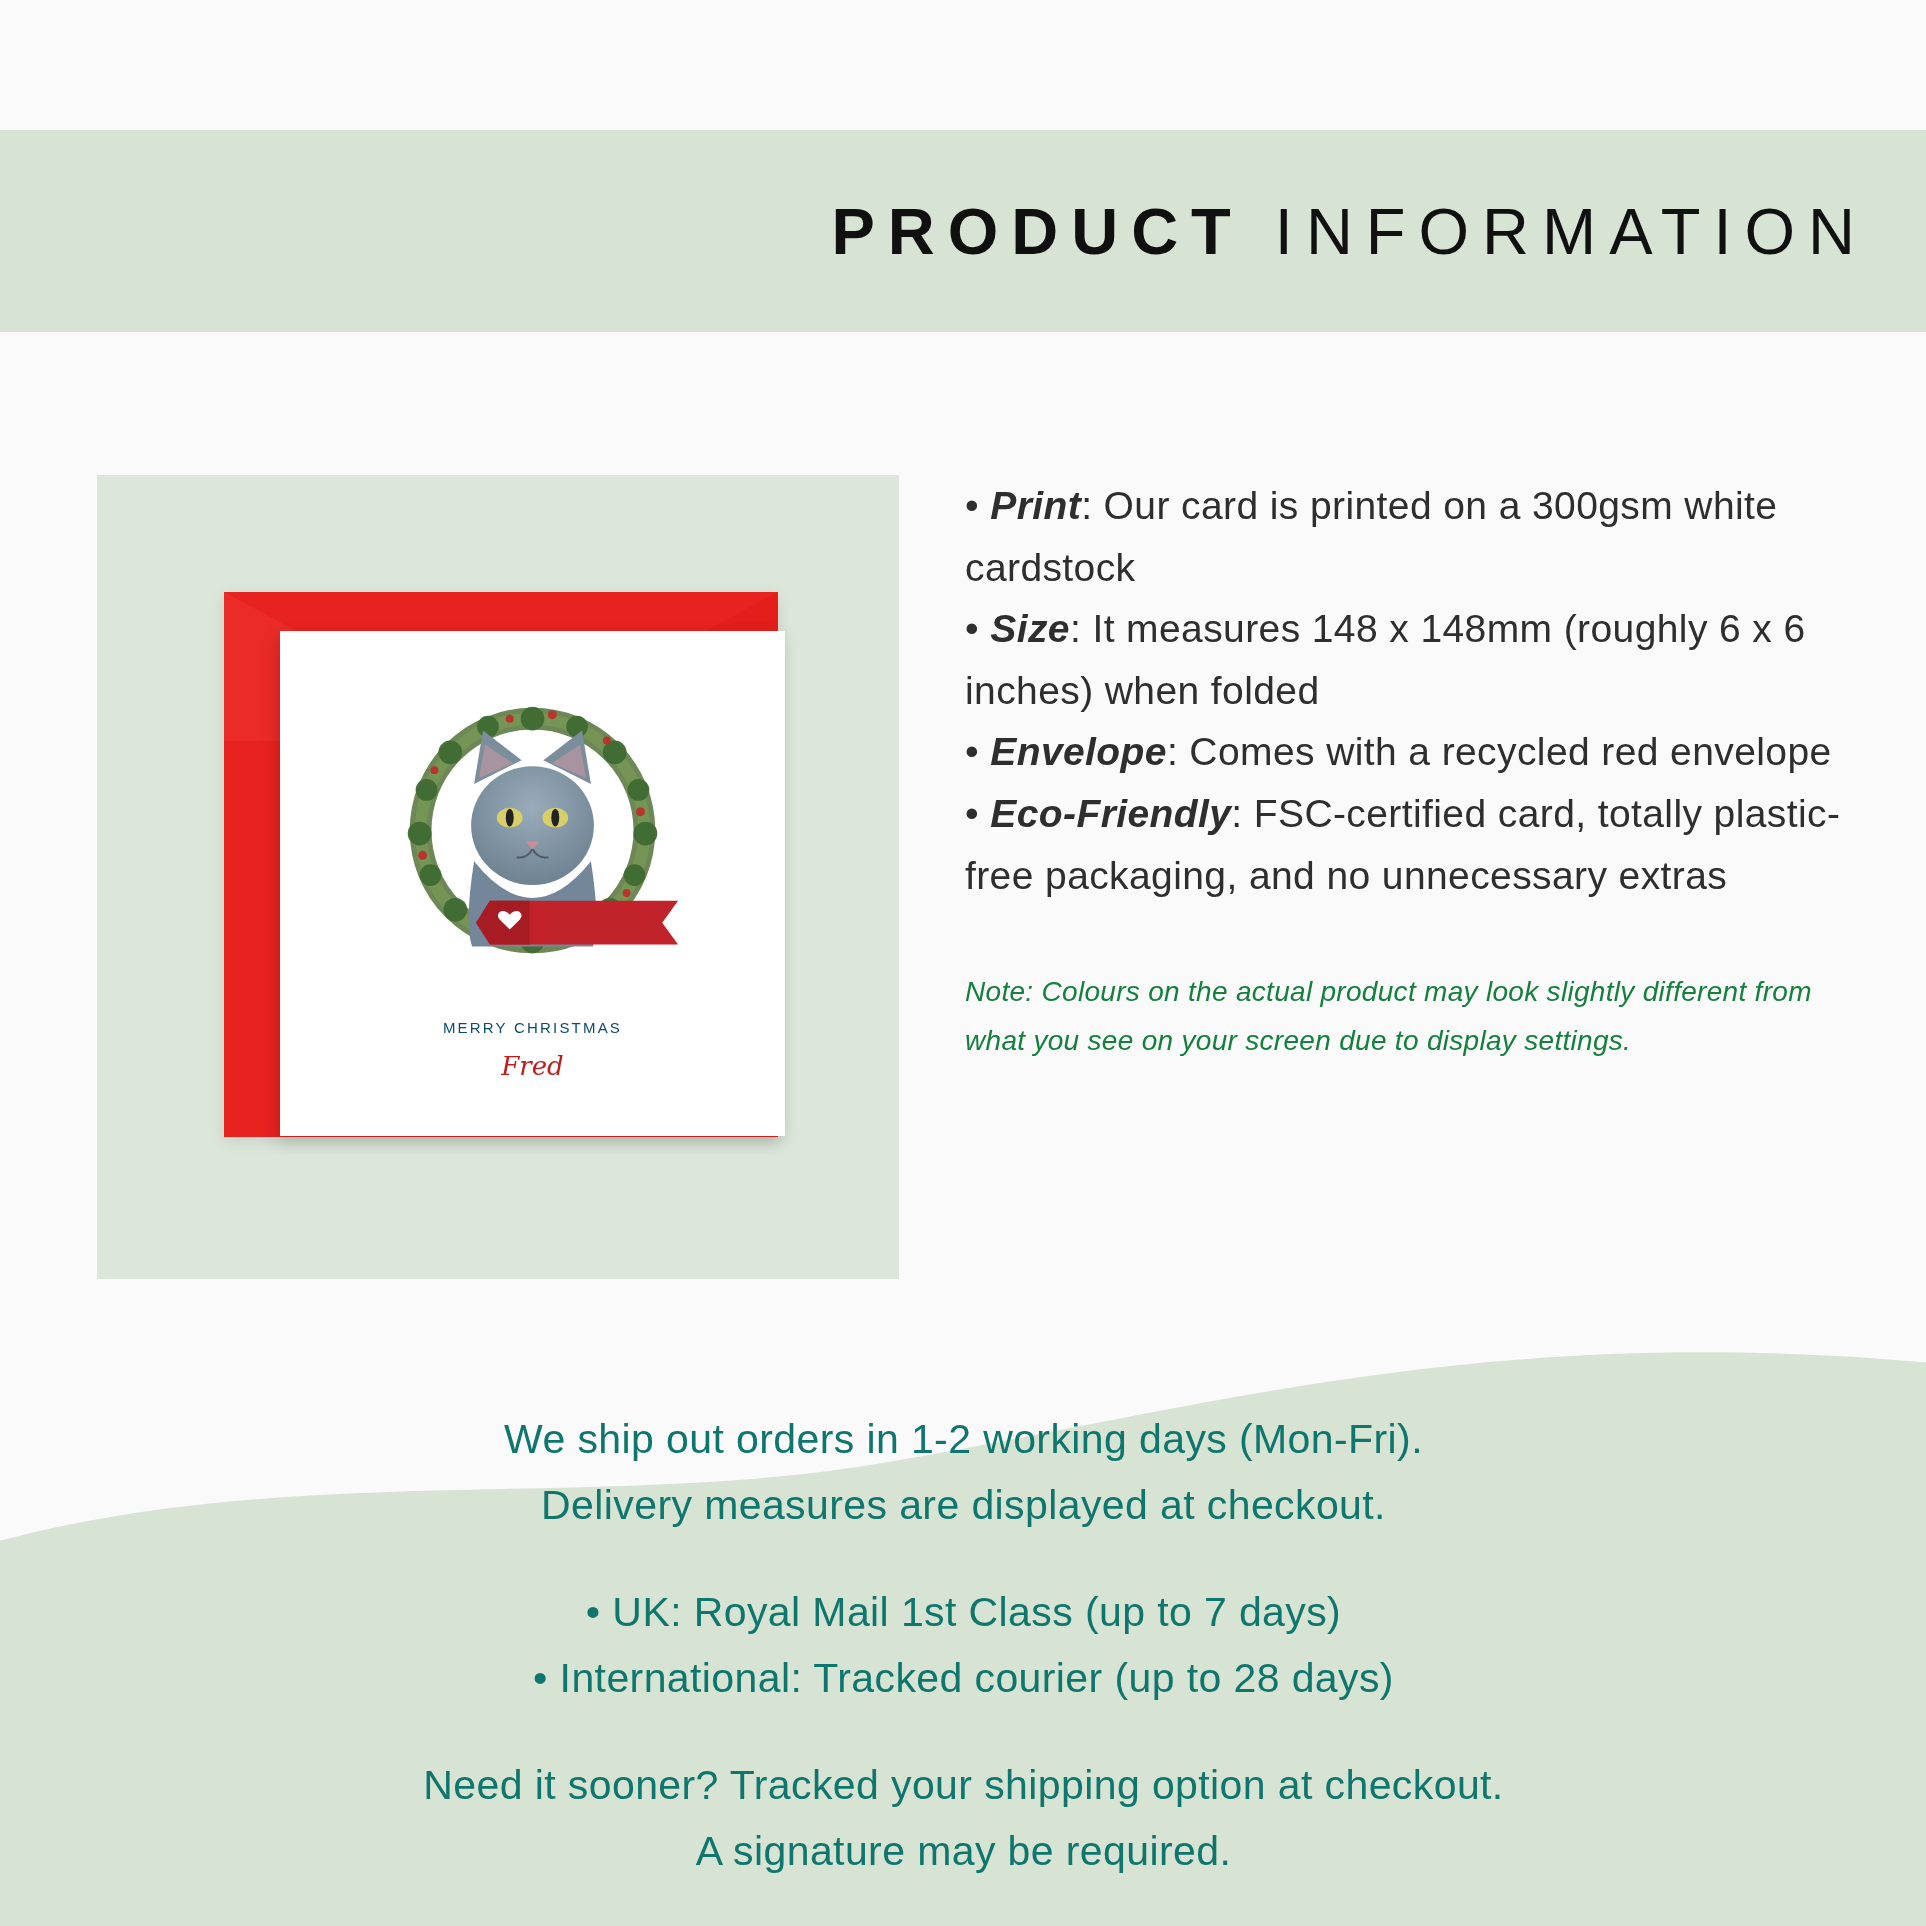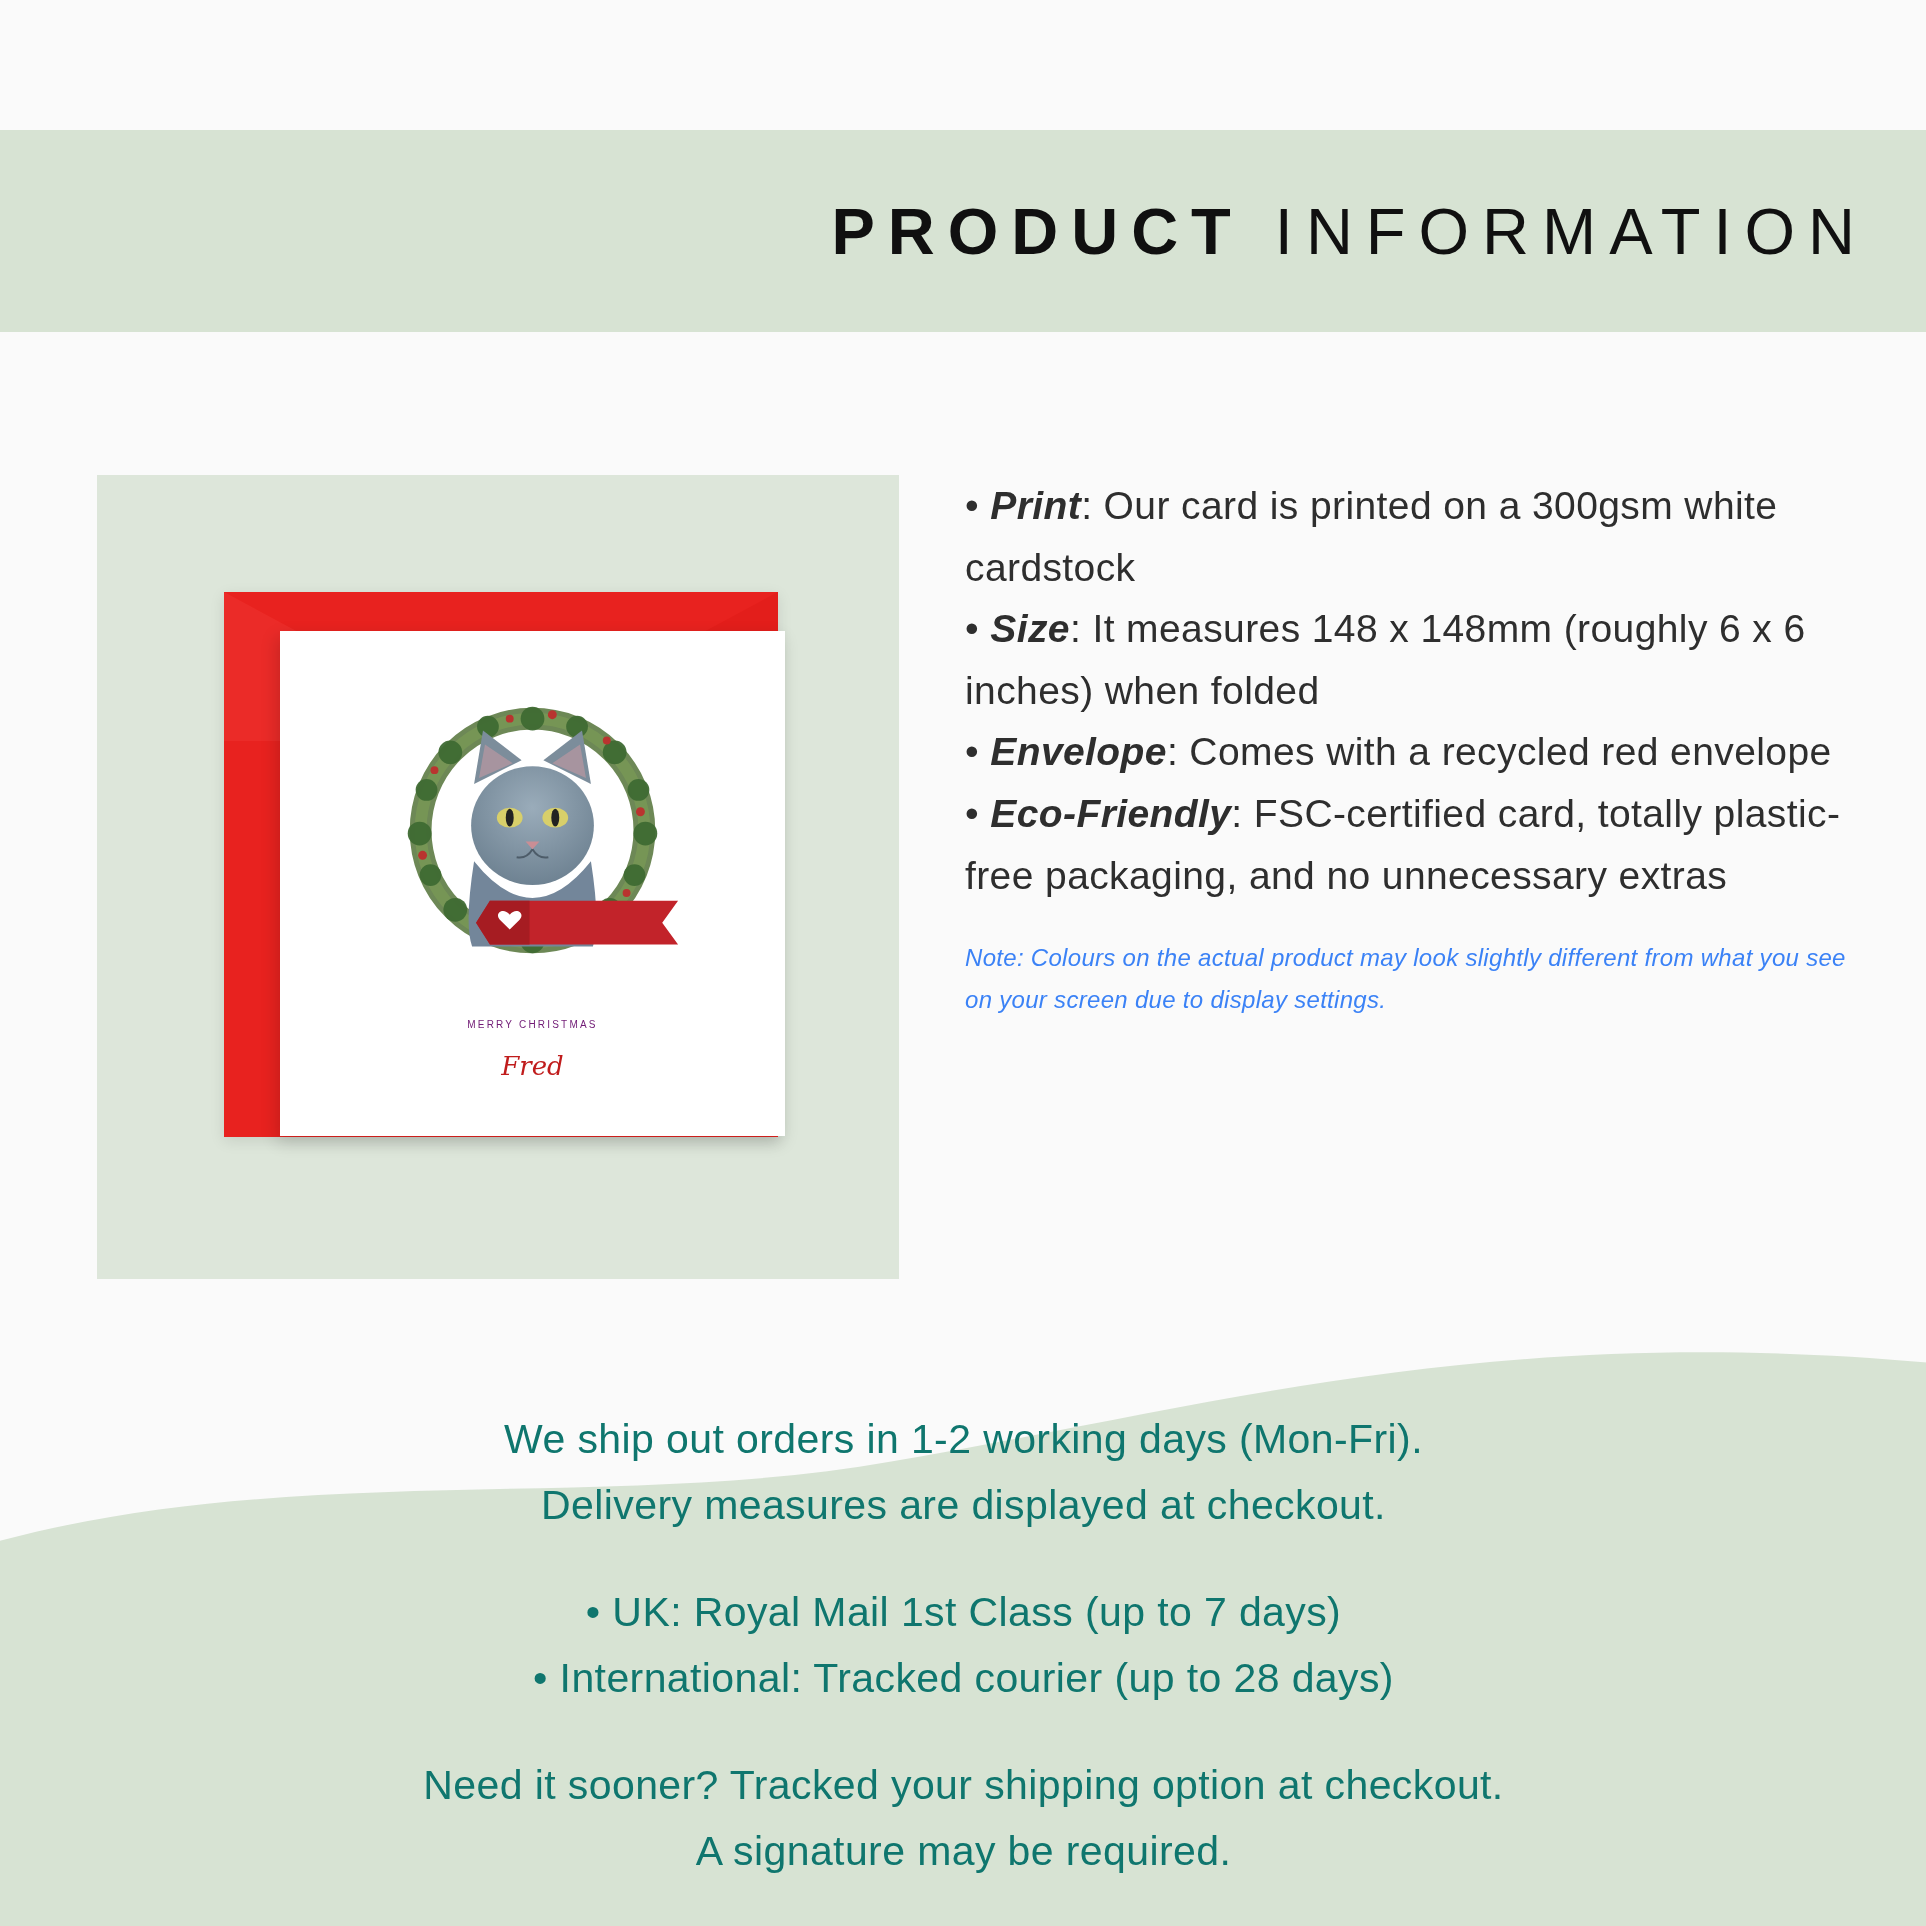--- a/index.html
+++ b/index.html
@@ -83,23 +83,23 @@
   .card-art {
     position: absolute;
     left: 0; top: 36px;
     width: 505px; height: 337px;
   }
   .card-line1 {
     position: absolute;
     left: 0; top: 388px;
     width: 505px;
     text-align: center;
-    font-size: 10px;
+    font-size: 15px;
     letter-spacing: 2.2px;
-    color: #701a75;
+    color: #0c4a6e;
   }
   .card-line2 {
     position: absolute;
     left: 0; top: 420px;
     width: 505px;
     text-align: center;
     font-size: 26px;
     color: #c01c1c;
     font-family: "DejaVu Serif", serif;
     font-style: italic;
@@ -117,24 +117,24 @@
     line-height: 1.58;
     color: #2e2e2e;
     letter-spacing: 0.4px;
   }
   .spec-line .label {
     font-weight: 700;
     font-style: italic;
     text-align: center;
   }
   .note {
-    margin-top: 31px;
-    font-size: 24px;
+    margin-top: 61px;
+    font-size: 28px;
     line-height: 1.75;
-    color: #3b82f6;
+    color: #15803d;
     font-style: italic;
     letter-spacing: 0.3px;
   }
   .note .note-label { font-style: italic; }
 
   
   .blob {
     position: absolute;
     left: 0;
     bottom: 0;

